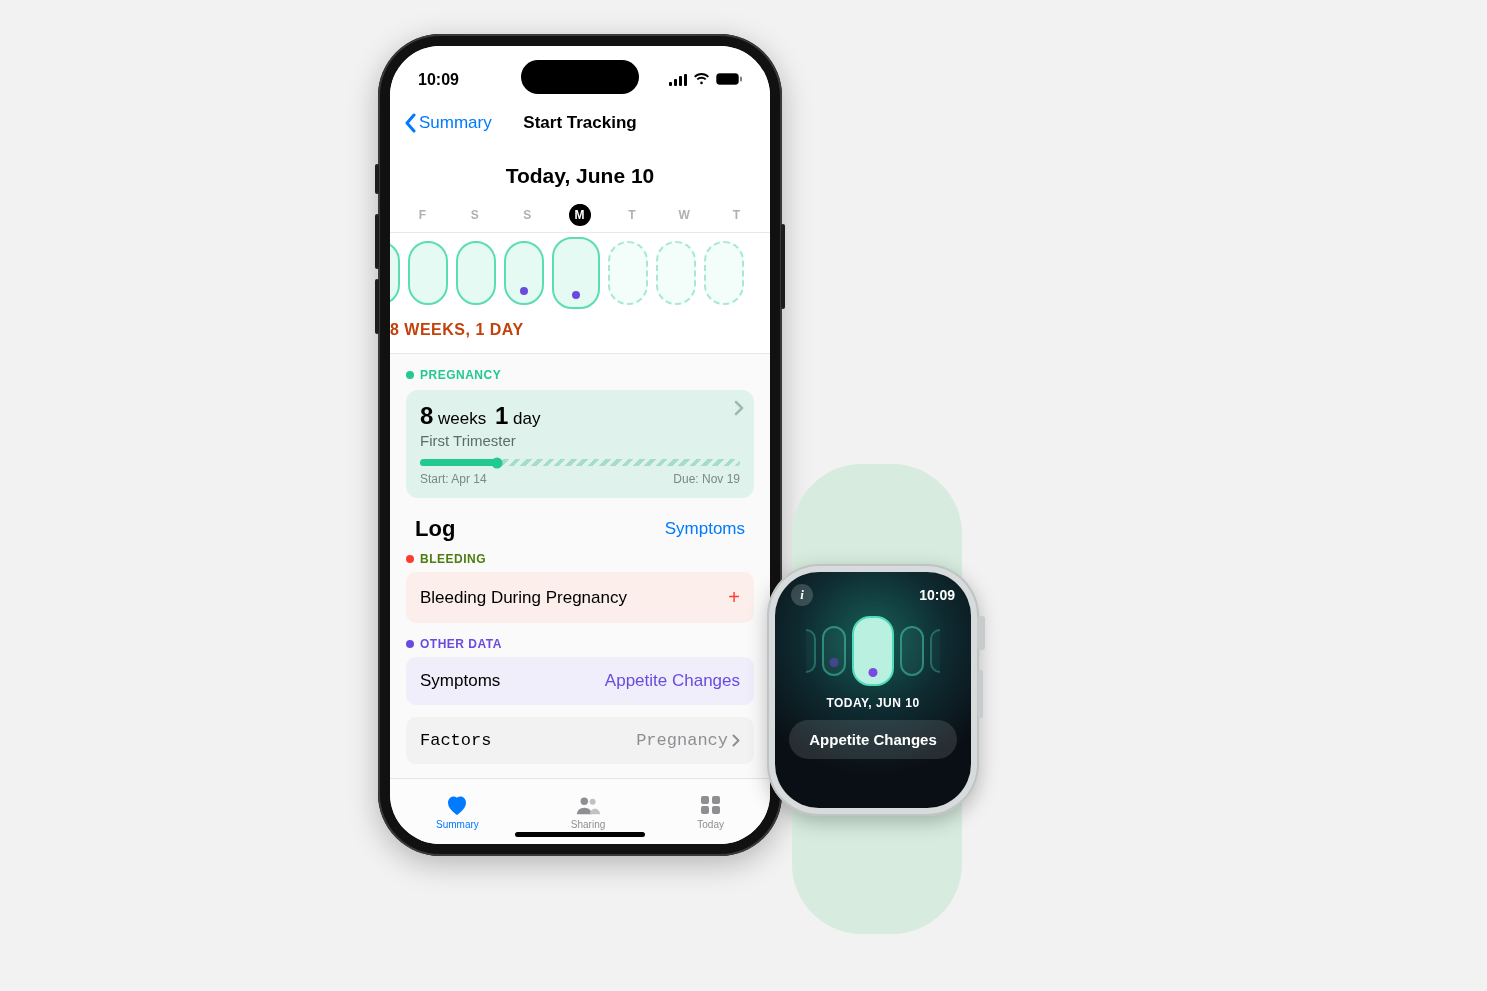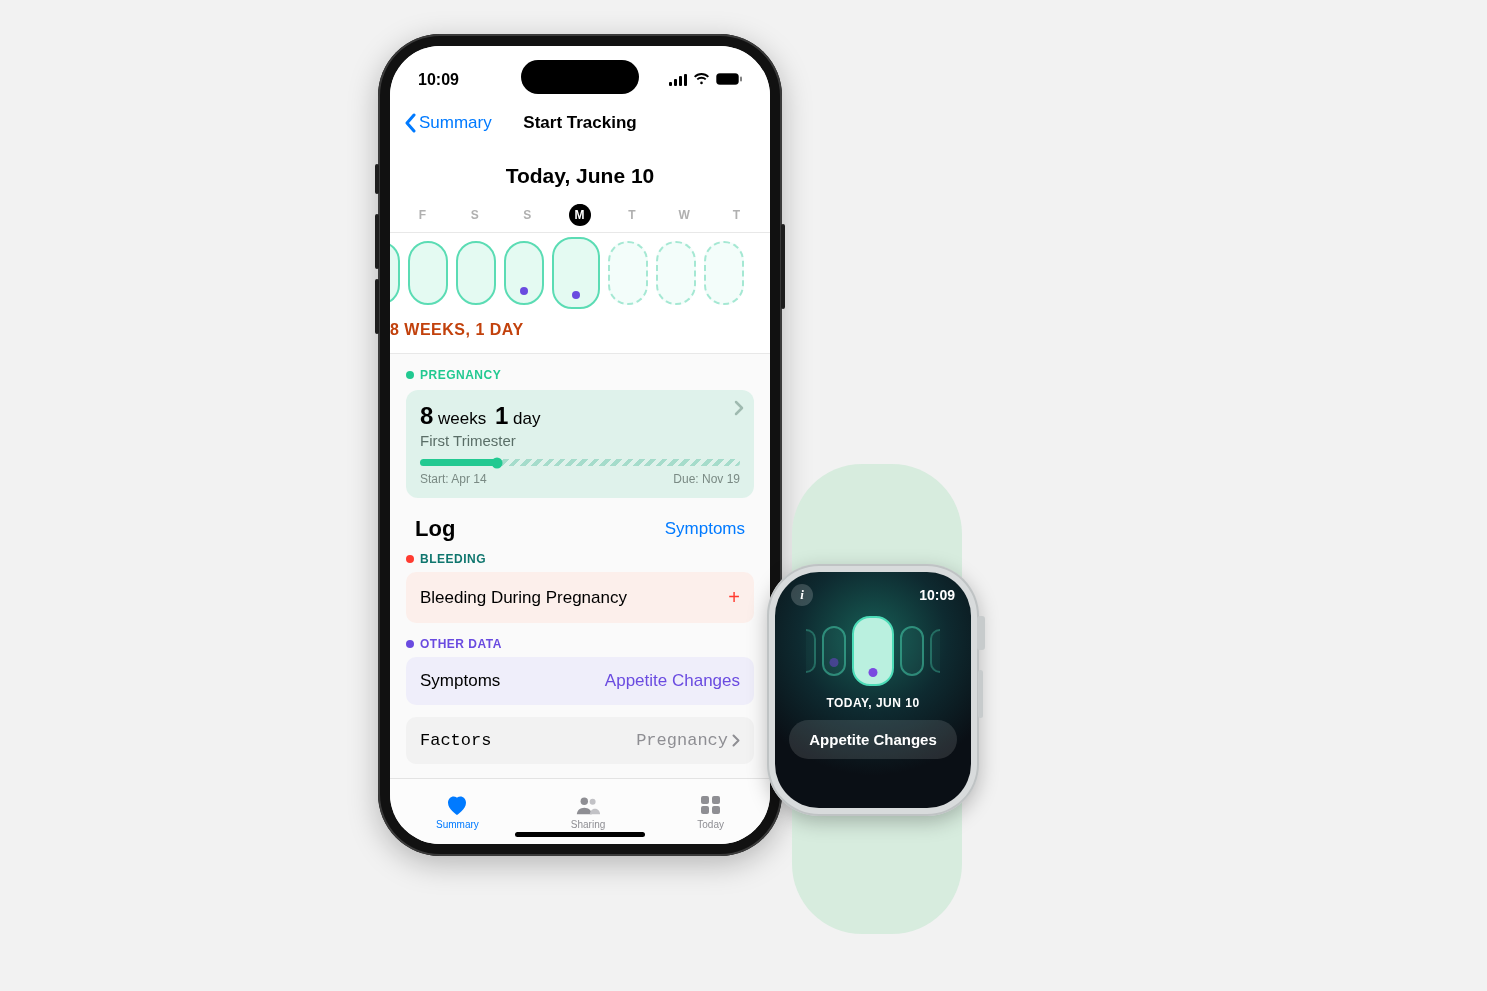--- a/index.html
+++ b/index.html
@@ -254,21 +254,21 @@
               <span>Due: Nov 19</span>
             </div>
           </div>
         </div>
 
         <div class="log-header">
           <h2>Log</h2>
           <a>Symptoms</a>
         </div>
 
-        <div class="section-label" style="color:#0f766e;padding:4px 16px 0;">
+        <div class="section-label" style="color:#4d7c0f;padding:4px 16px 0;">
           <span class="sec-dot" style="background:#ff3b30;"></span>
           <span>BLEEDING</span>
         </div>
         <div class="row-card bleeding">
           <span>Bleeding During Pregnancy</span>
           <span class="plus-btn">+</span>
         </div>
 
         <div class="section-label" style="color:#6a4be0;padding:14px 16px 0;">
           <span class="sec-dot" style="background:#6a4be0;"></span>

